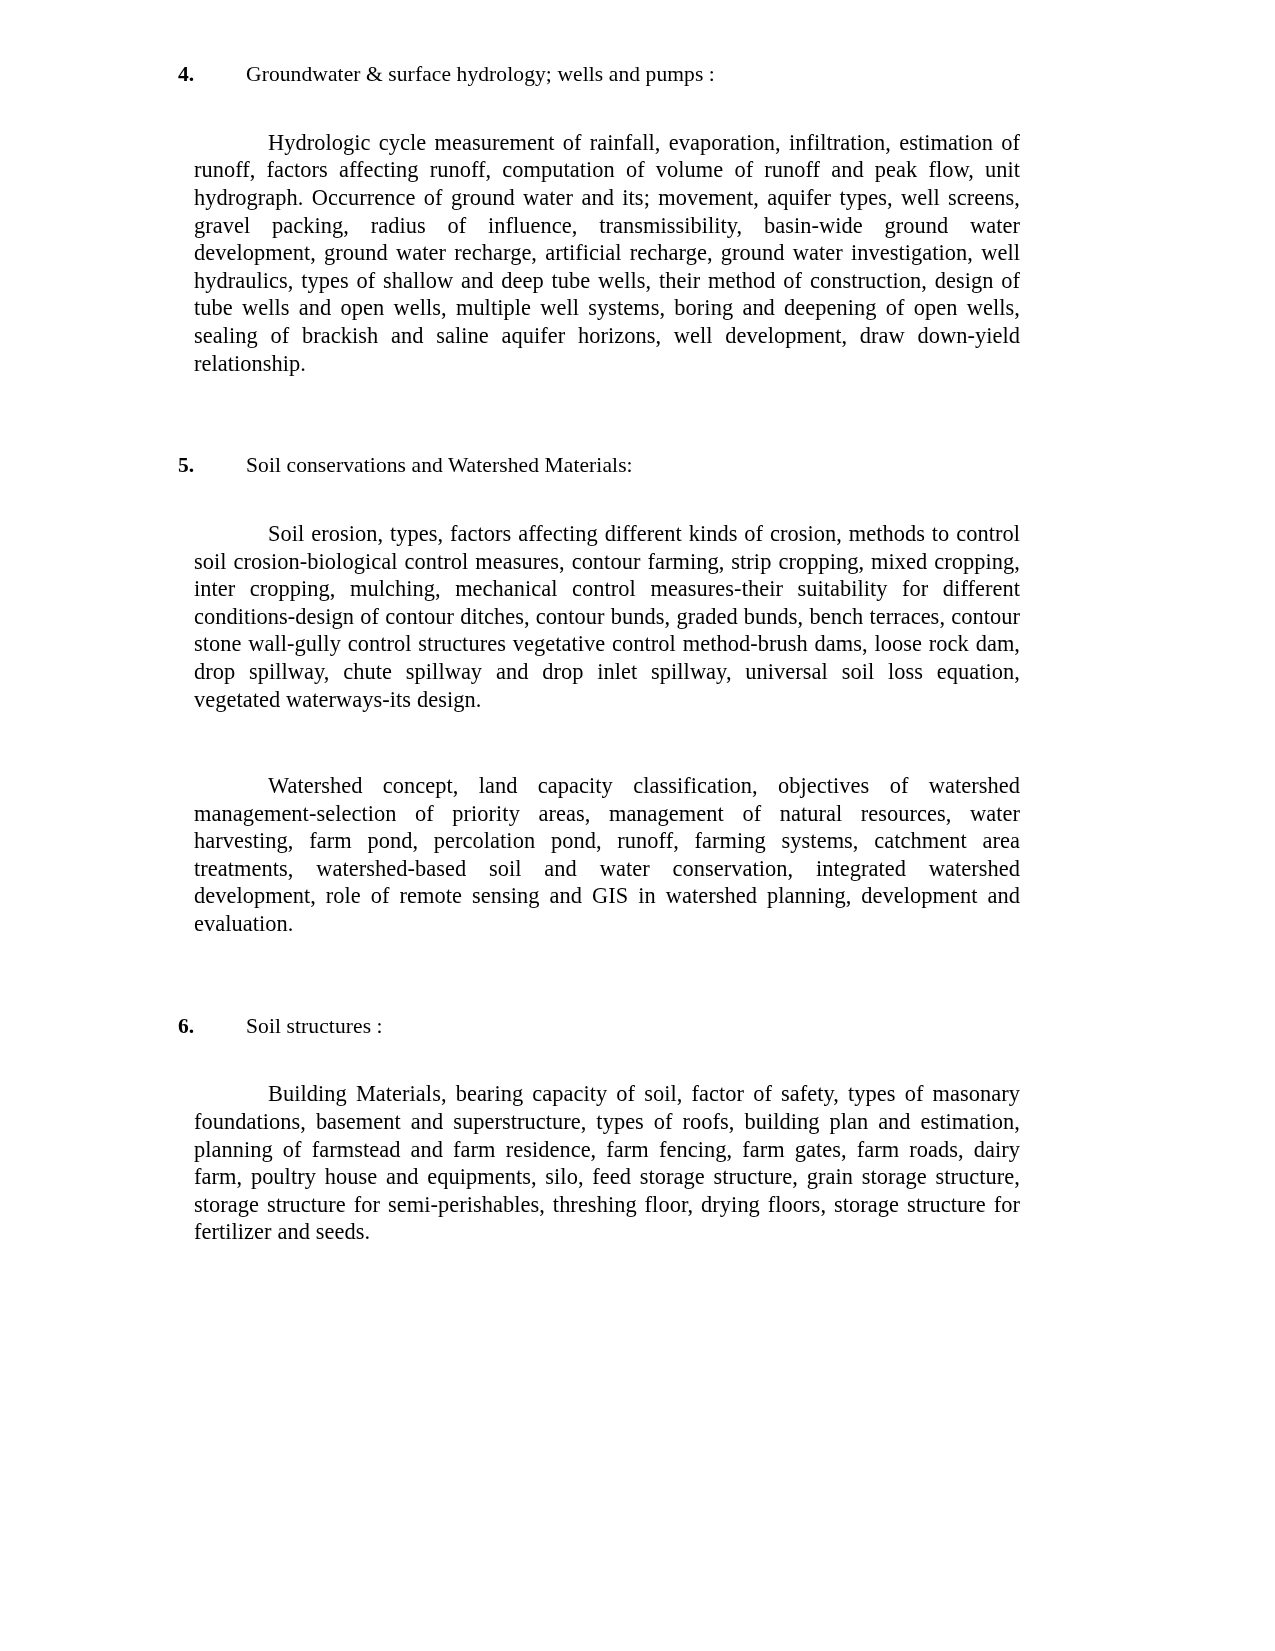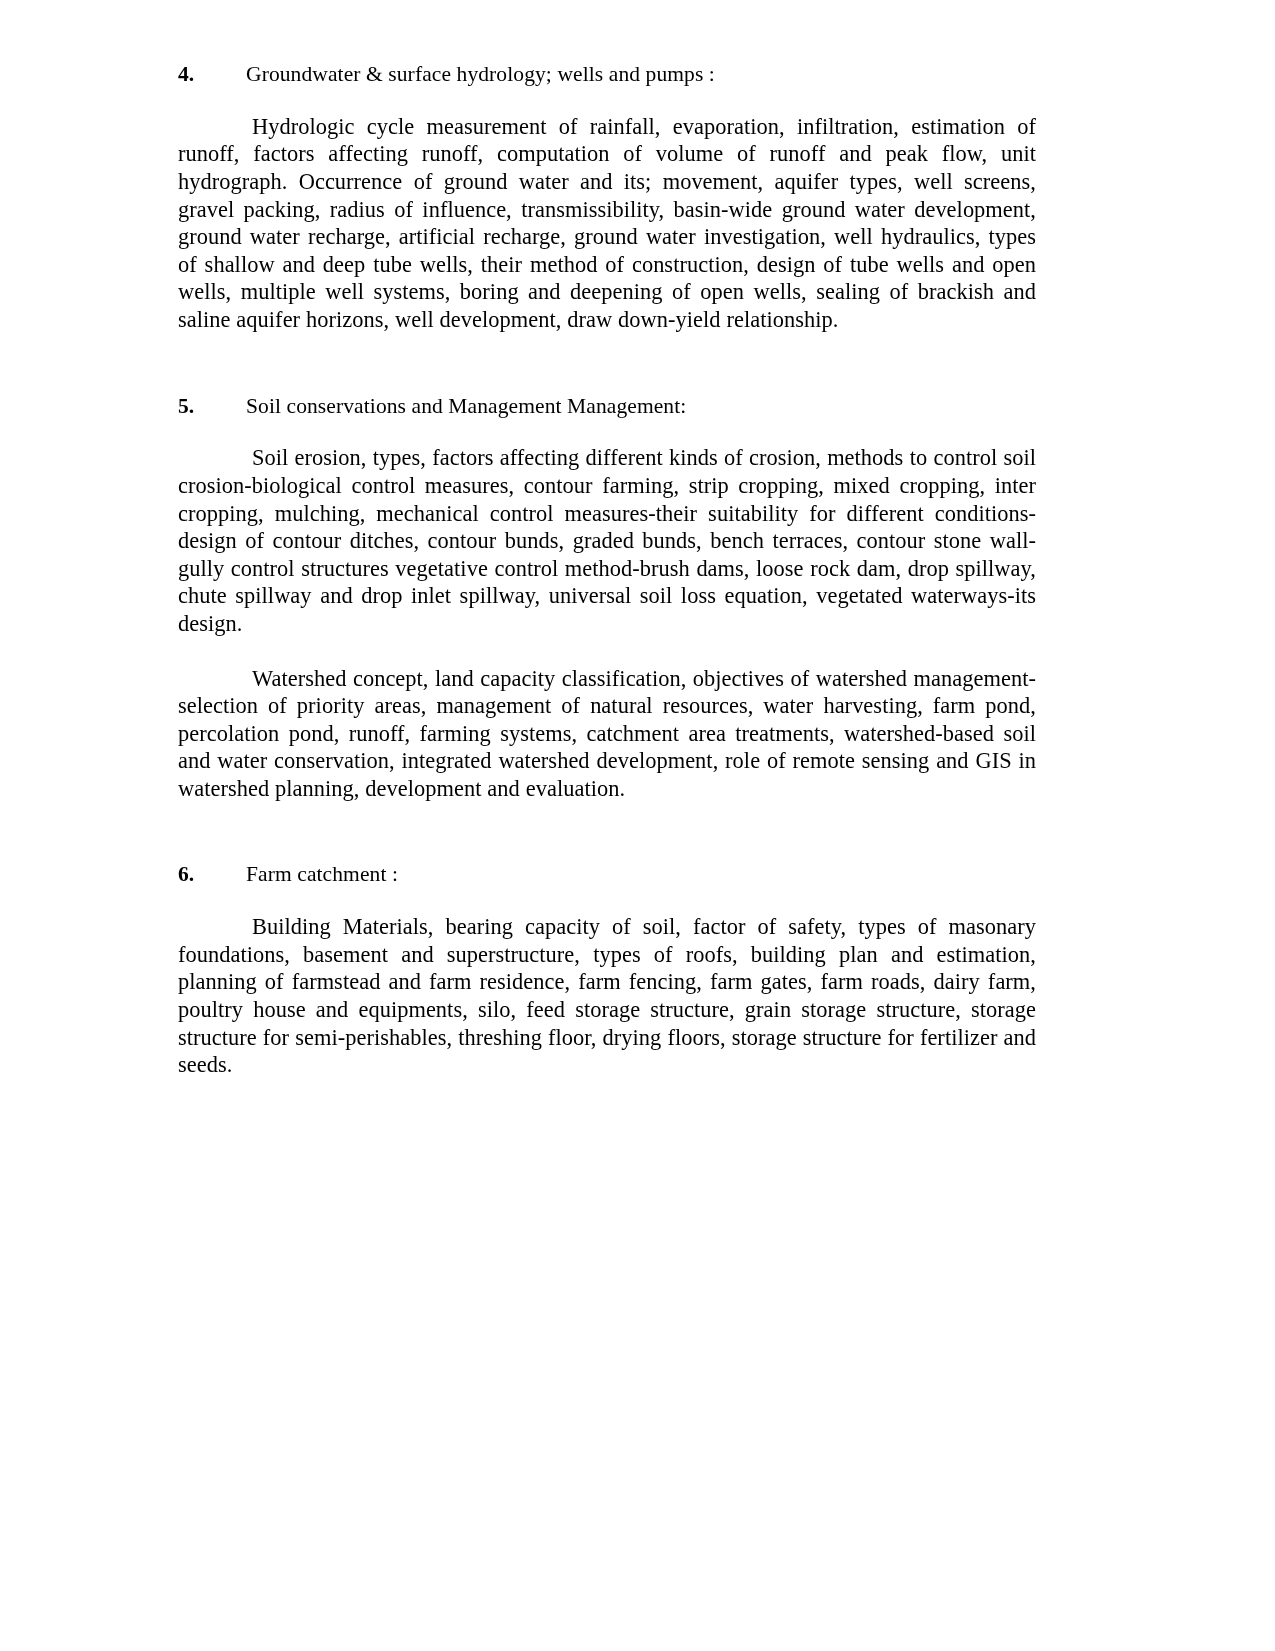--- a/index.html
+++ b/index.html
@@ -57,21 +57,21 @@
     width: 68px;
     flex: 0 0 68px;
     font-weight: bold;
   }
   .section-heading .htext {
     flex: 1 1 auto;
     font-weight: normal;
     letter-spacing: 0.1px;
   }
   p.body-para {
-    margin: 0;
+    margin: 16px;
     text-align: justify;
     text-justify: inter-word;
     font-size: 22.4px;
     line-height: 27.6px;
     text-indent: 74px;
     letter-spacing: 0.05px;
     word-spacing: 0.2px;
   }
   
   .sp-after-title { height: 62px; }
@@ -96,33 +96,33 @@
       </div>
       <div class="sp-head-to-para"></div>
       <p class="body-para">Hydrologic cycle measurement of rainfall, evaporation, infiltration, estimation of runoff, factors affecting runoff, computation of volume of runoff and peak flow, unit hydrograph. Occurrence of ground water and its; movement, aquifer types, well screens, gravel packing, radius of influence, transmissibility, basin-wide ground water development, ground water recharge, artificial recharge, ground water investigation, well hydraulics, types of shallow and deep tube wells, their method of construction, design of tube wells and open wells, multiple well systems, boring and deepening of open wells, sealing of brackish and saline aquifer horizons, well development, draw down-yield relationship.</p>
     </div>
 
     <div class="sp-para-to-head"></div>
 
     <div class="section-block">
       <div class="section-heading">
         <span class="num">5.</span>
-        <span class="htext">Soil conservations and Management Management:</span>
+        <span class="htext">Soil conservations and Watershed Materials:</span>
       </div>
       <div class="sp-head-to-para"></div>
       <p class="body-para">Soil erosion, types, factors affecting different kinds of crosion, methods to control soil crosion-biological control measures, contour farming, strip cropping, mixed cropping, inter cropping, mulching, mechanical control measures-their suitability for different conditions-design of contour ditches, contour bunds, graded bunds, bench terraces, contour stone wall-gully control structures vegetative control method-brush dams, loose rock dam, drop spillway, chute spillway and drop inlet spillway, universal soil loss equation, vegetated waterways-its design.</p>
       <div class="sp-para-to-para"></div>
       <p class="body-para">Watershed concept, land capacity classification, objectives of watershed management-selection of priority areas, management of natural resources, water harvesting, farm pond, percolation pond, runoff, farming systems, catchment area treatments, watershed-based soil and water conservation, integrated watershed development, role of remote sensing and GIS in watershed planning, development and evaluation.</p>
     </div>
 
     <div class="sp-para-to-head"></div>
 
     <div class="section-block">
       <div class="section-heading">
         <span class="num">6.</span>
-        <span class="htext">Farm catchment :</span>
+        <span class="htext">Soil structures :</span>
       </div>
       <div class="sp-head-to-para"></div>
       <p class="body-para">Building Materials, bearing capacity of soil, factor of safety, types of masonary foundations, basement and superstructure, types of roofs, building plan and estimation, planning of farmstead and farm residence, farm fencing, farm gates, farm roads, dairy farm, poultry house and equipments, silo, feed storage structure, grain storage structure, storage structure for semi-perishables, threshing floor, drying floors, storage structure for fertilizer and seeds.</p>
     </div>
 
   </div>
 </div>
 
 </body></html>

